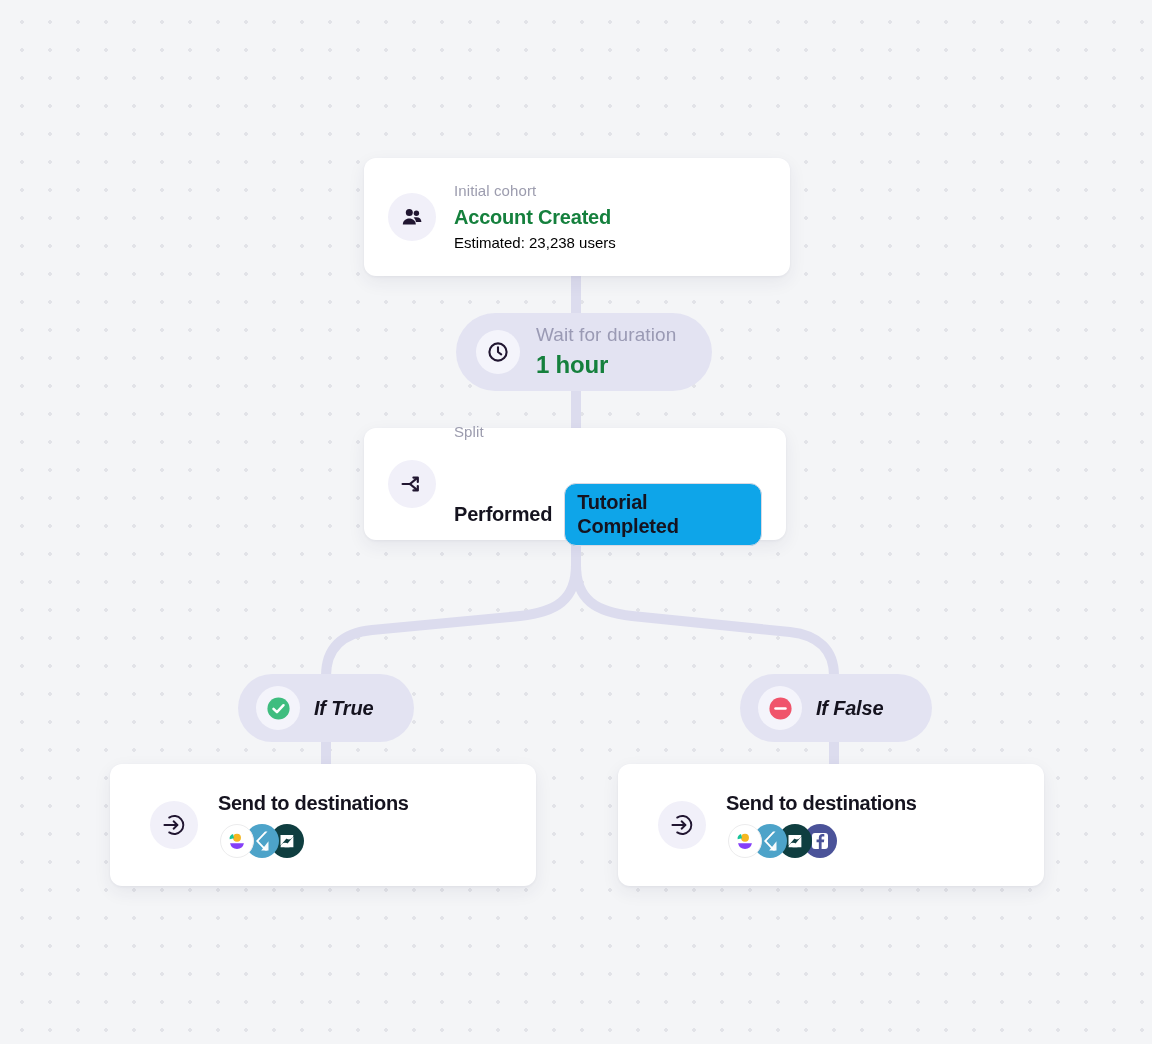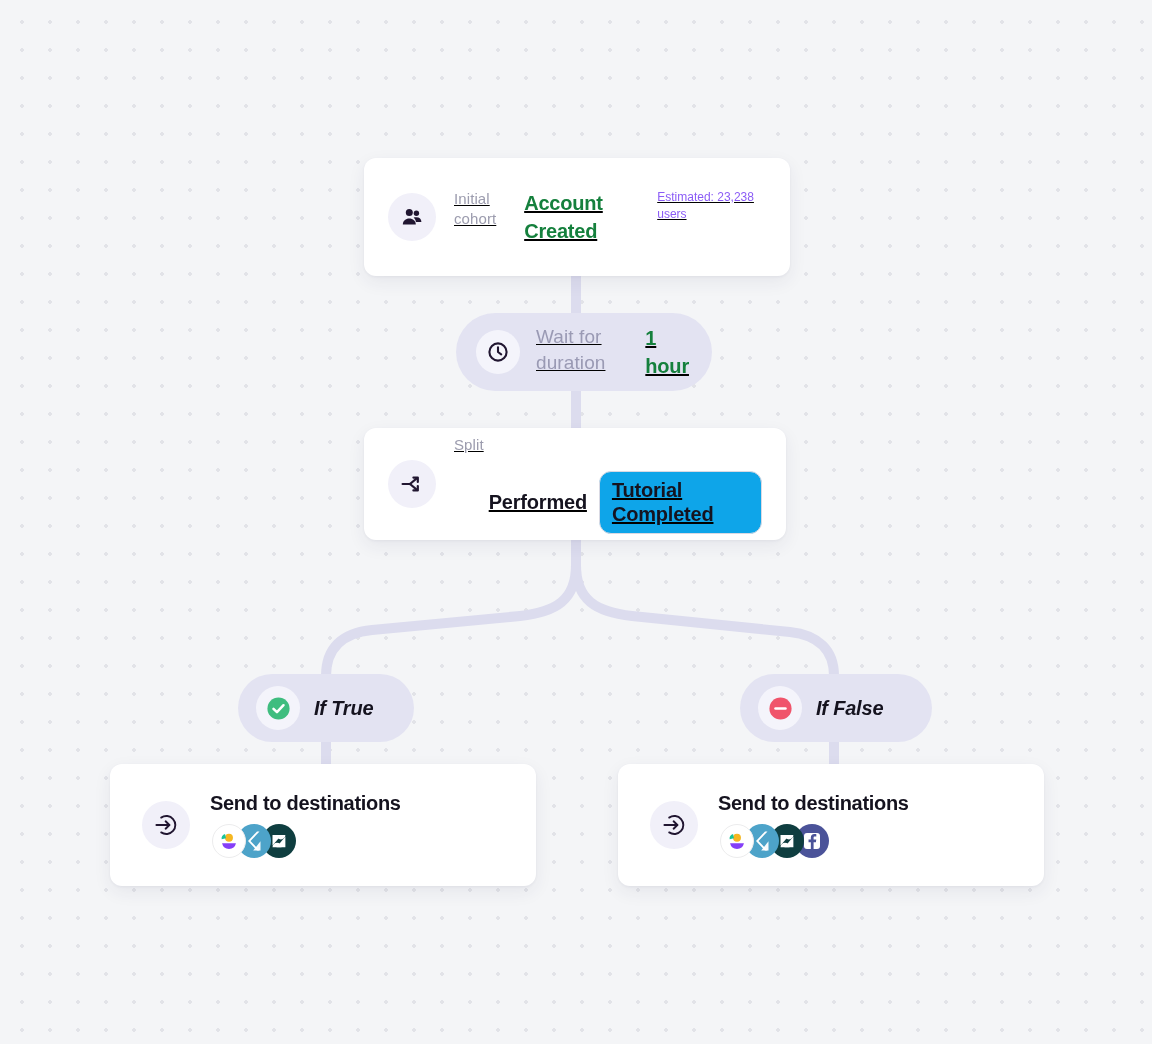--- a/index.html
+++ b/index.html
@@ -46,38 +46,38 @@
     height: 48px;
     border-radius: 50%;
     background: #f1f0f9;
     display: flex;
     align-items: center;
     justify-content: center;
     flex: 0 0 auto;
   }
   .icon-badge svg { display: block; }
 
-  .card-body { display: flex; flex-direction: row; text-decoration: underline; }
+  .card-body { display: flex; flex-direction: column; }
 
   .eyebrow {
     font-size: 15px;
     color: #9c9cae;
     line-height: 1.35;
     letter-spacing: .1px;
   }
   .title {
     font-size: 20px;
     font-weight: bold;
     color: #15803d;
     line-height: 1.4;
     letter-spacing: -.2px;
   }
   .subtext {
-    font-size: 12px;
-    color: #8b5cf6;
+    font-size: 15px;
+    color: #000000;
     line-height: 1.4;
   }
 
   
   #cohort-card {
     left: 364px; top: 158px;
     width: 426px; height: 118px;
     padding: 0 24px;
     gap: 18px;
   }
@@ -93,21 +93,21 @@
     display: flex;
     align-items: center;
     padding: 0 20px;
     gap: 16px;
   }
   #wait-node .icon-badge {
     background: #f4f4fb;
     width: 44px; height: 44px;
   }
   #wait-node .eyebrow { color: #9a9ab4; font-size: 19px; }
-  #wait-node .title { font-size: 20px; }
+  #wait-node .title { font-size: 24px; }
 
   
   #split-card {
     left: 364px; top: 428px;
     width: 422px; height: 112px;
     padding: 0 24px;
     gap: 18px;
   }
   #split-card .card-body { gap: 5px; }
   .split-row {
@@ -160,21 +160,21 @@
     font-weight: bold;
     color: #15131f;
     letter-spacing: -.2px;
   }
   #branch-true  { left: 238px; top: 674px; width: 176px; }
   #branch-false { left: 740px; top: 674px; width: 192px; text-align: right; }
 
   
   .dest-card {
     height: 122px;
-    padding: 0 32px;
+    padding: 0 40px;
     gap: 20px;
   }
   #dest-left  { left: 110px;  top: 764px; width: 426px; }
   #dest-right { left: 618px;  top: 764px; width: 426px; }
 
   .dest-body { display: flex; flex-direction: column; gap: 9px; }
   .dest-title {
     font-size: 20px;
     font-weight: bold;
     color: #15131f;

